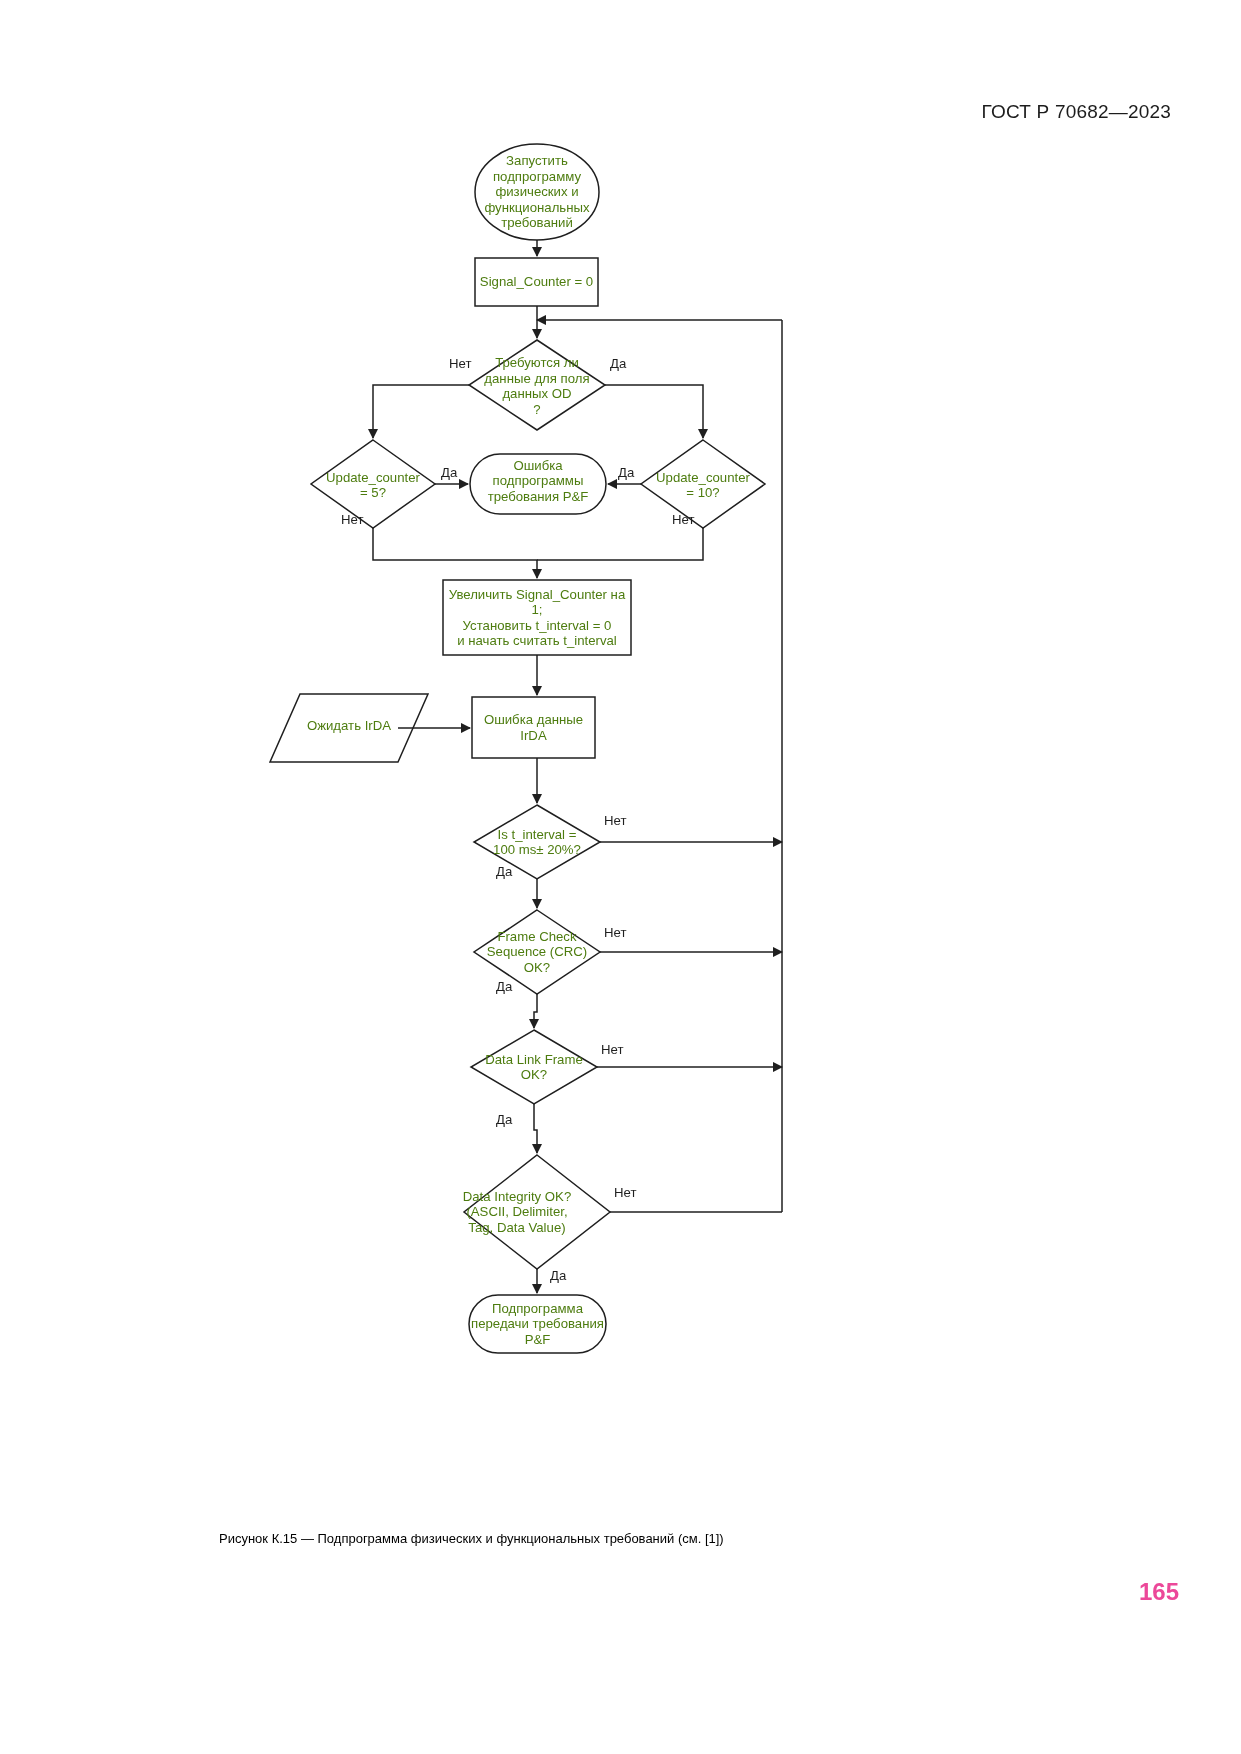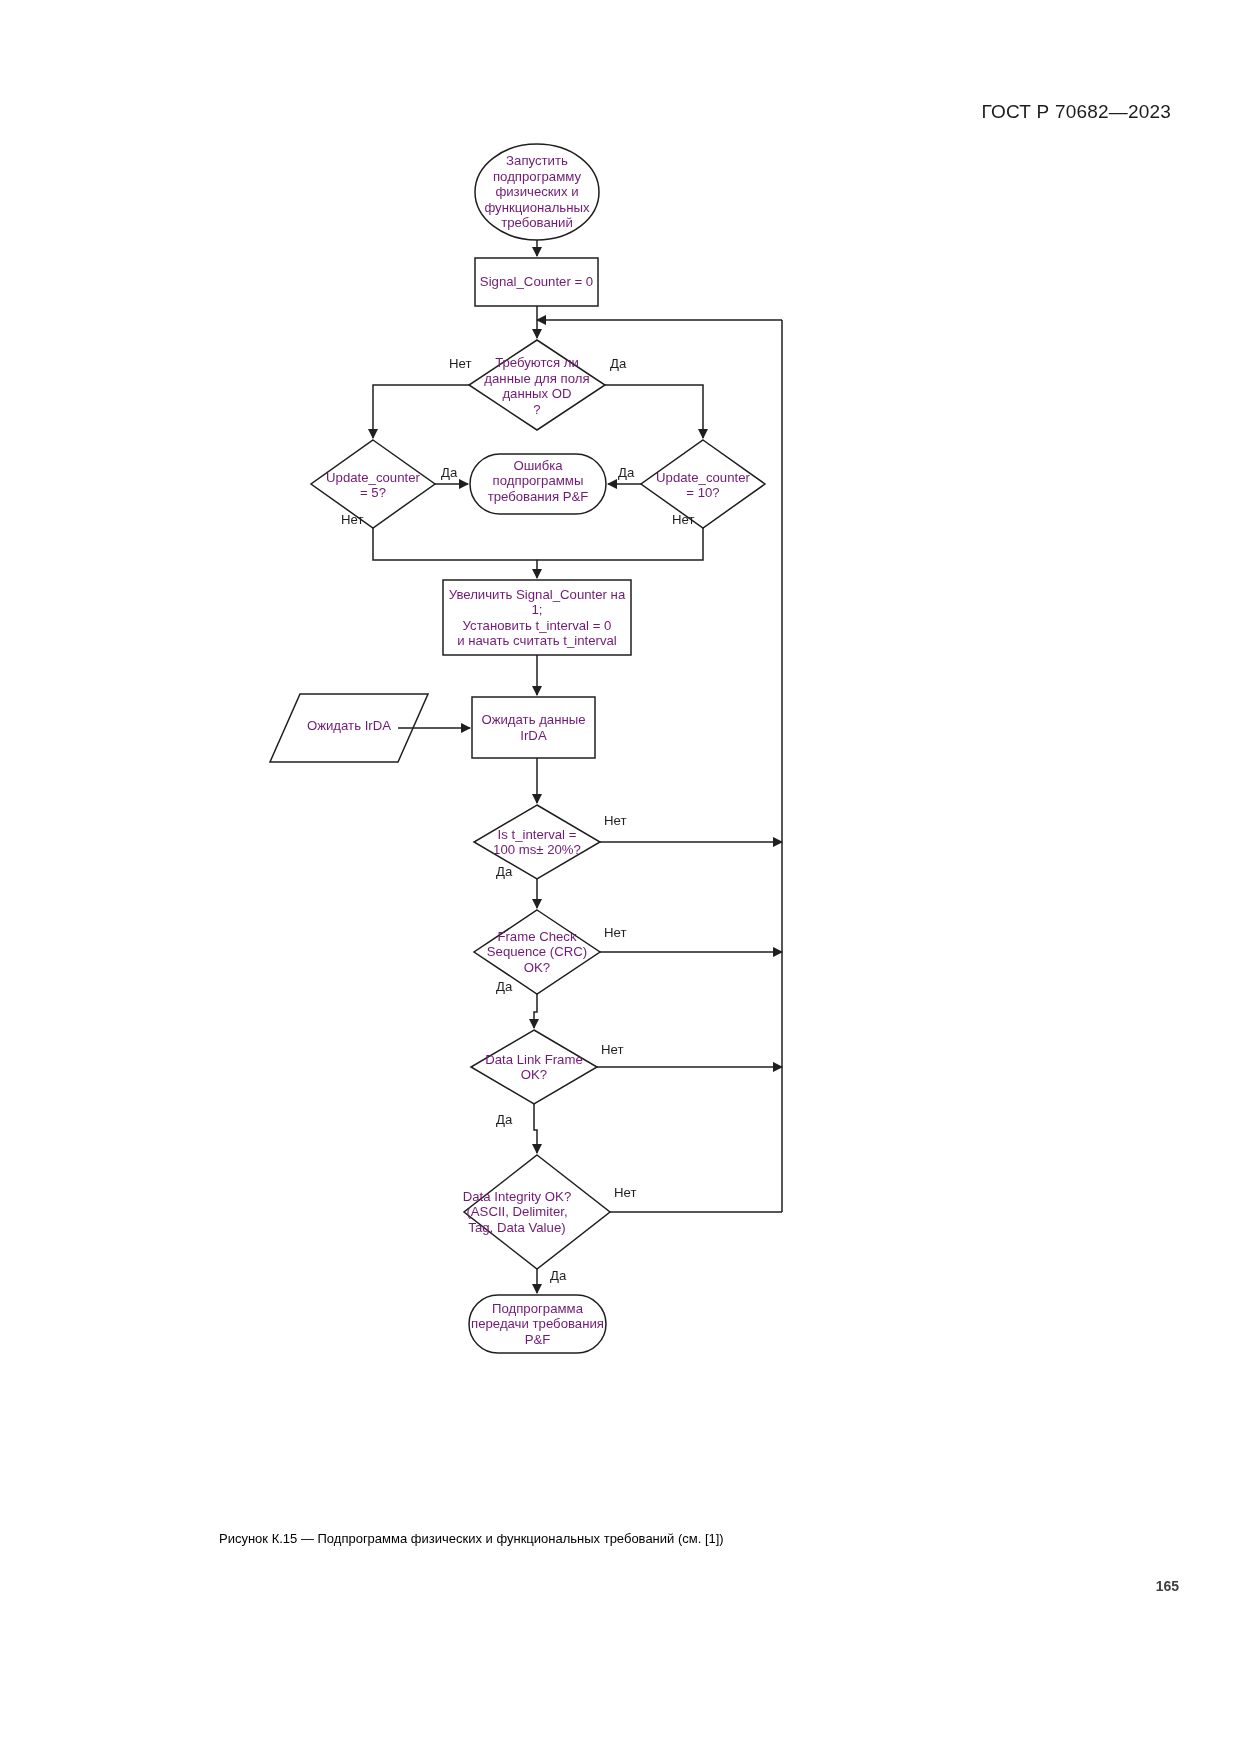--- a/index.html
+++ b/index.html
@@ -13,34 +13,34 @@
   .doc-header{
     position:absolute;top:101px;right:70px;
     font-size:19px;font-weight:normal;letter-spacing:.2px;
     white-space:nowrap;
   }
 
   #chart-svg{position:absolute;left:0;top:0;width:1241px;height:1520px;}
 
   .node-text{
     font-size:13.2px;line-height:15.5px;text-align:center;
-    color:#701a75;white-space:pre-line;
+    color:#4d7c0f;white-space:pre-line;
   }
   .edge-label{
     font-size:13.2px;line-height:15px;color:#1f1f1f;white-space:nowrap;
   }
   .tx{position:absolute;display:flex;align-items:center;justify-content:center;}
 
   .caption{
     position:absolute;left:219px;top:1528px;width:900px;
     font-size:13px;line-height:22px;color:#000000;white-space:nowrap;
   }
   .page-number{
     position:absolute;right:62px;top:1578px;
-    font-size:14px;font-weight:bold;color:#404040;
+    font-size:24px;font-weight:bold;color:#ec4899;
   }
 </style>
 </head>
 <body>
 
 <div id="page">
 
   <div class="doc-header">ГОСТ Р 70682—2023</div>
 
   <svg id="chart-svg" viewBox="0 0 1241 1520">
@@ -141,21 +141,21 @@
   </div>
   <div class="tx" style="left:443px;top:580px;width:188px;height:75px;">
     <div class="node-text">Увеличить Signal_Counter на 1;
 Установить t_interval = 0
 и начать считать t_interval</div>
   </div>
   <div class="tx" style="left:283px;top:706px;width:132px;height:40px;">
     <div class="node-text">Ожидать IrDA</div>
   </div>
   <div class="tx" style="left:472px;top:697px;width:123px;height:61px;">
-    <div class="node-text">Ожидать данные
+    <div class="node-text">Ошибка данные
 IrDA</div>
   </div>
   <div class="tx" style="left:477px;top:825px;width:120px;height:34px;">
     <div class="node-text">Is t_interval =
 100 ms± 20%?</div>
   </div>
   <div class="tx" style="left:477px;top:928px;width:120px;height:48px;">
     <div class="node-text">Frame Check
 Sequence (CRC)
 OK?</div>

